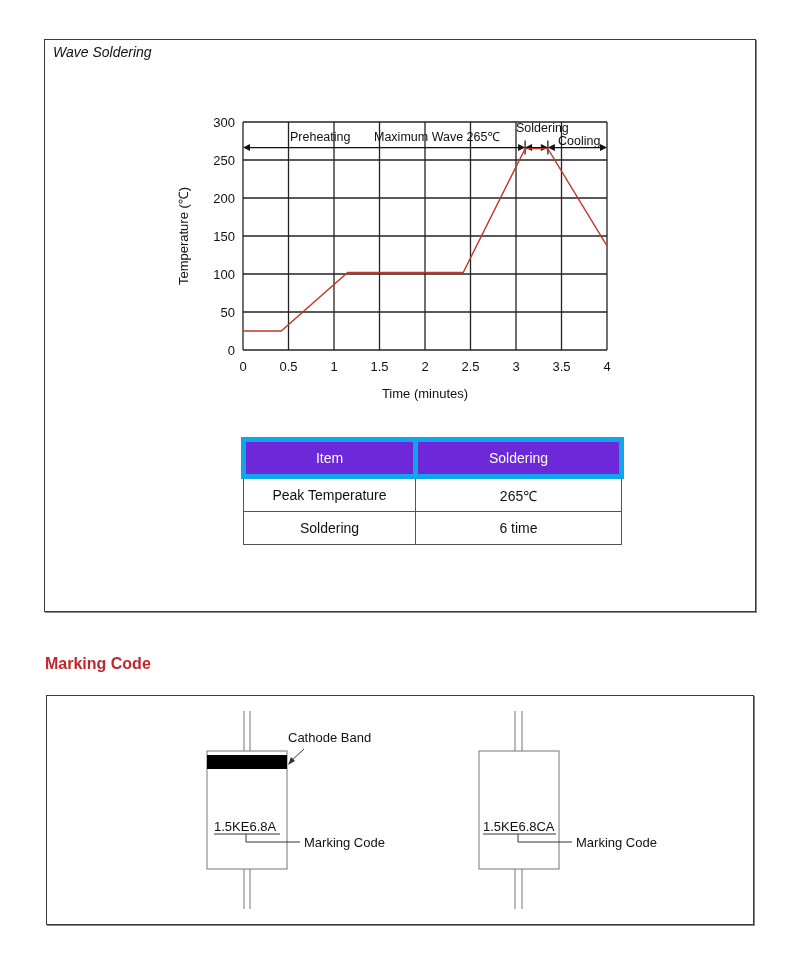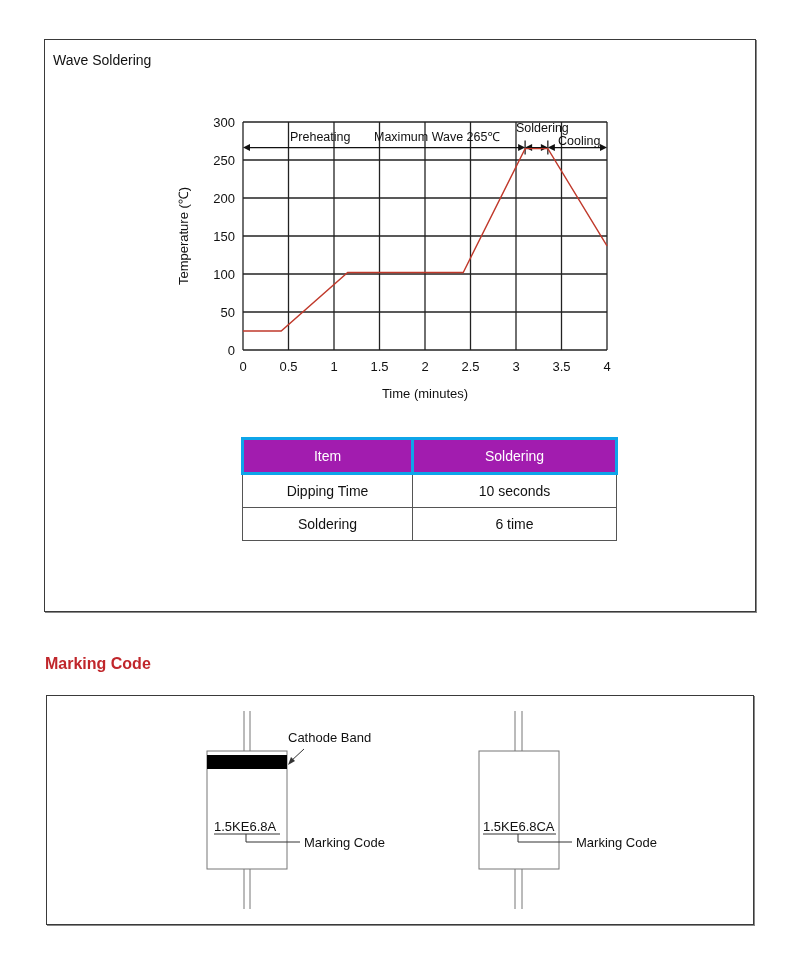--- a/index.html
+++ b/index.html
@@ -1,25 +1,25 @@
 <!DOCTYPE html>
 <html><head>
 <meta charset="utf-8">
 <style>
   html, body { margin: 0; padding: 0; background: #ffffff; }
   body { width: 800px; height: 971px; position: relative; font-family: "Liberation Sans", sans-serif; color: #111; overflow: hidden; }
   .panel { position: absolute; border: 1px solid #3a3a3a; box-shadow: 1px 1px 0 #888; background: #fff; }
   #wave-panel { left: 44px; top: 39px; width: 710px; height: 571px; }
   #marking-panel { left: 46px; top: 695px; width: 706px; height: 228px; }
-  .panel-title { position: absolute; left: 8px; top: 12px; font-size: 14px; color: #111; }
+  .panel-title { position: absolute; left: 8px; top: 4px; font-size: 14px; color: #111; font-style: italic; }
   .section-title { position: absolute; left: 45px; top: 655px; font-size: 16px; font-weight: bold; color: #c0262b; }
   #chart-svg { position: absolute; left: 0; top: 0; }
   #chart-svg text { font-family: "Liberation Sans", sans-serif; fill: #111; }
   table.cond { position: absolute; left: 241px; top: 437px; border-collapse: collapse; font-size: 14px; }
-  table.cond th { background: #a21caf; color: #fff; font-weight: normal; height: 30px; border: 3px solid #0ea5e9; }
+  table.cond th { background: #6d28d9; color: #fff; font-weight: normal; height: 30px; border: 5px solid #0ea5e9; }
   table.cond td { height: 30px; text-align: center; border: 1px solid #555; }
   table.cond .c1 { width: 165px; }
   table.cond .c2 { width: 199px; }
   #diode-svg { position: absolute; left: 0; top: 0; }
   #diode-svg text { font-family: "Liberation Sans", sans-serif; fill: #111; }
 </style>
 </head>
 <body>
 
 <div class="panel" id="wave-panel">
@@ -89,22 +89,22 @@
 
 <table class="cond">
   <thead>
     <tr>
       <th class="c1">Item</th>
       <th class="c2">Soldering</th>
     </tr>
   </thead>
   <tbody>
     <tr>
-      <td class="c1">Dipping Time</td>
-      <td class="c2">10 seconds</td>
+      <td class="c1">Peak Temperature</td>
+      <td class="c2">265℃</td>
     </tr>
     <tr>
       <td class="c1">Soldering</td>
       <td class="c2">6 time</td>
     </tr>
   </tbody>
 </table>
 
 <div class="section-title">Marking Code</div>
 

